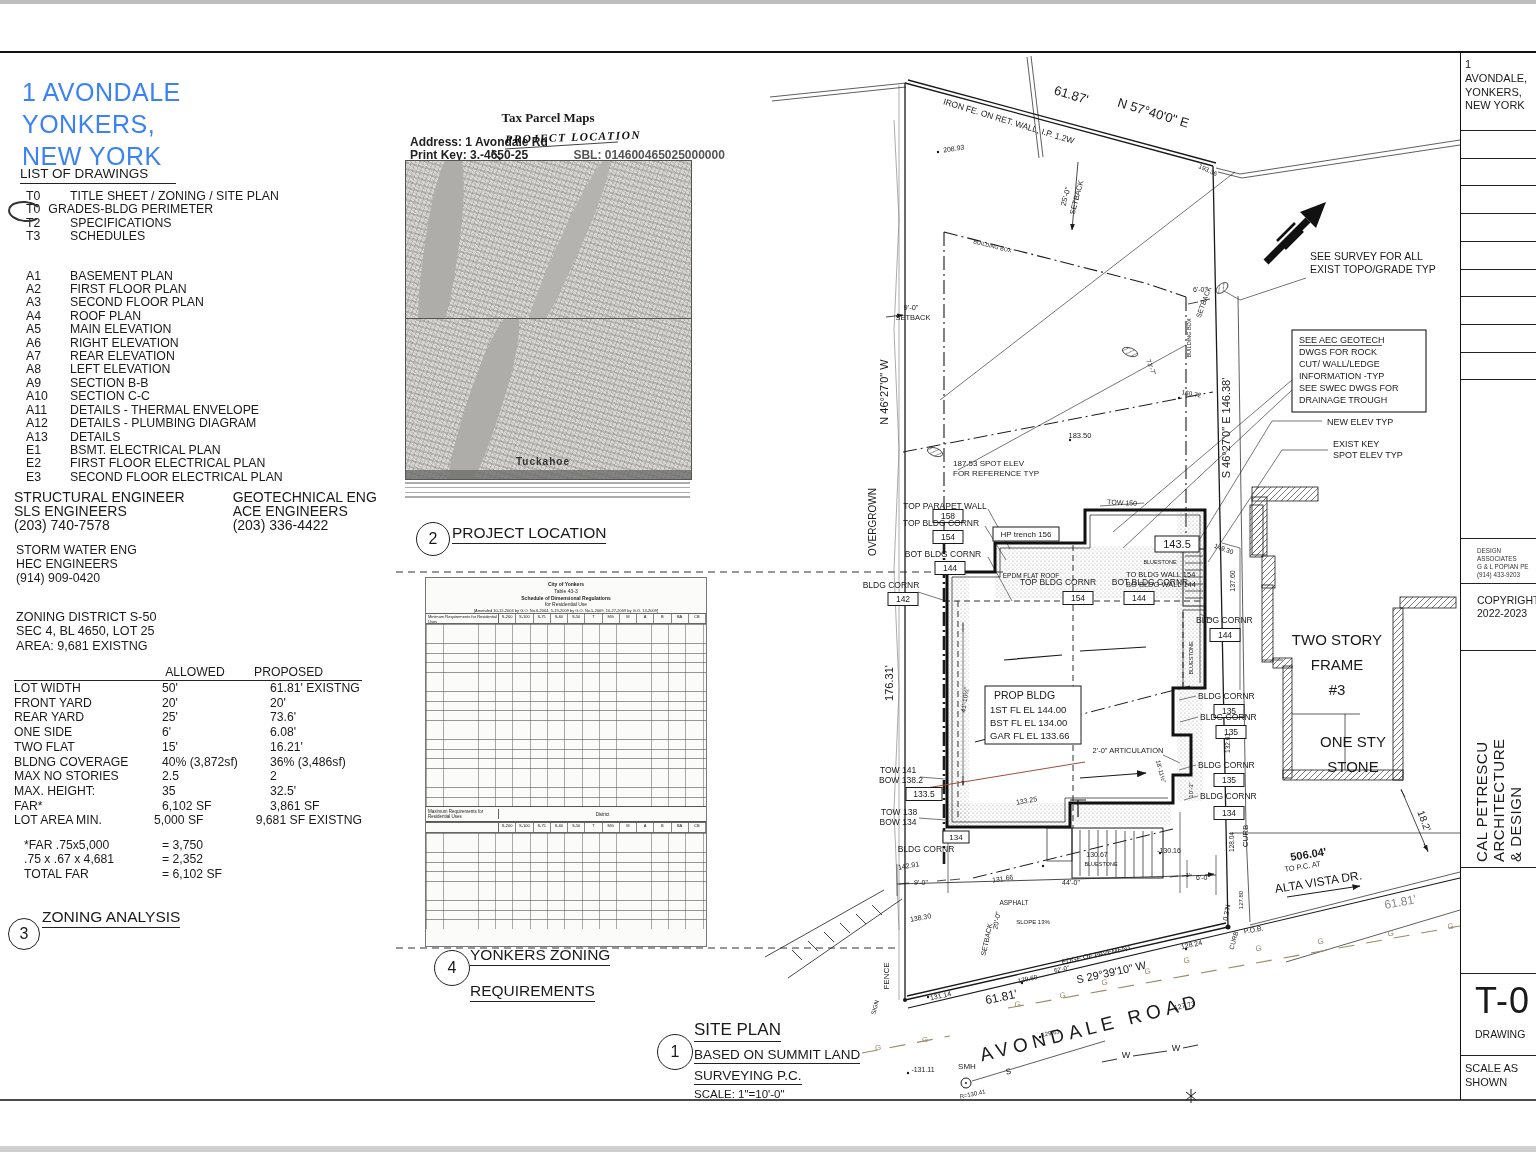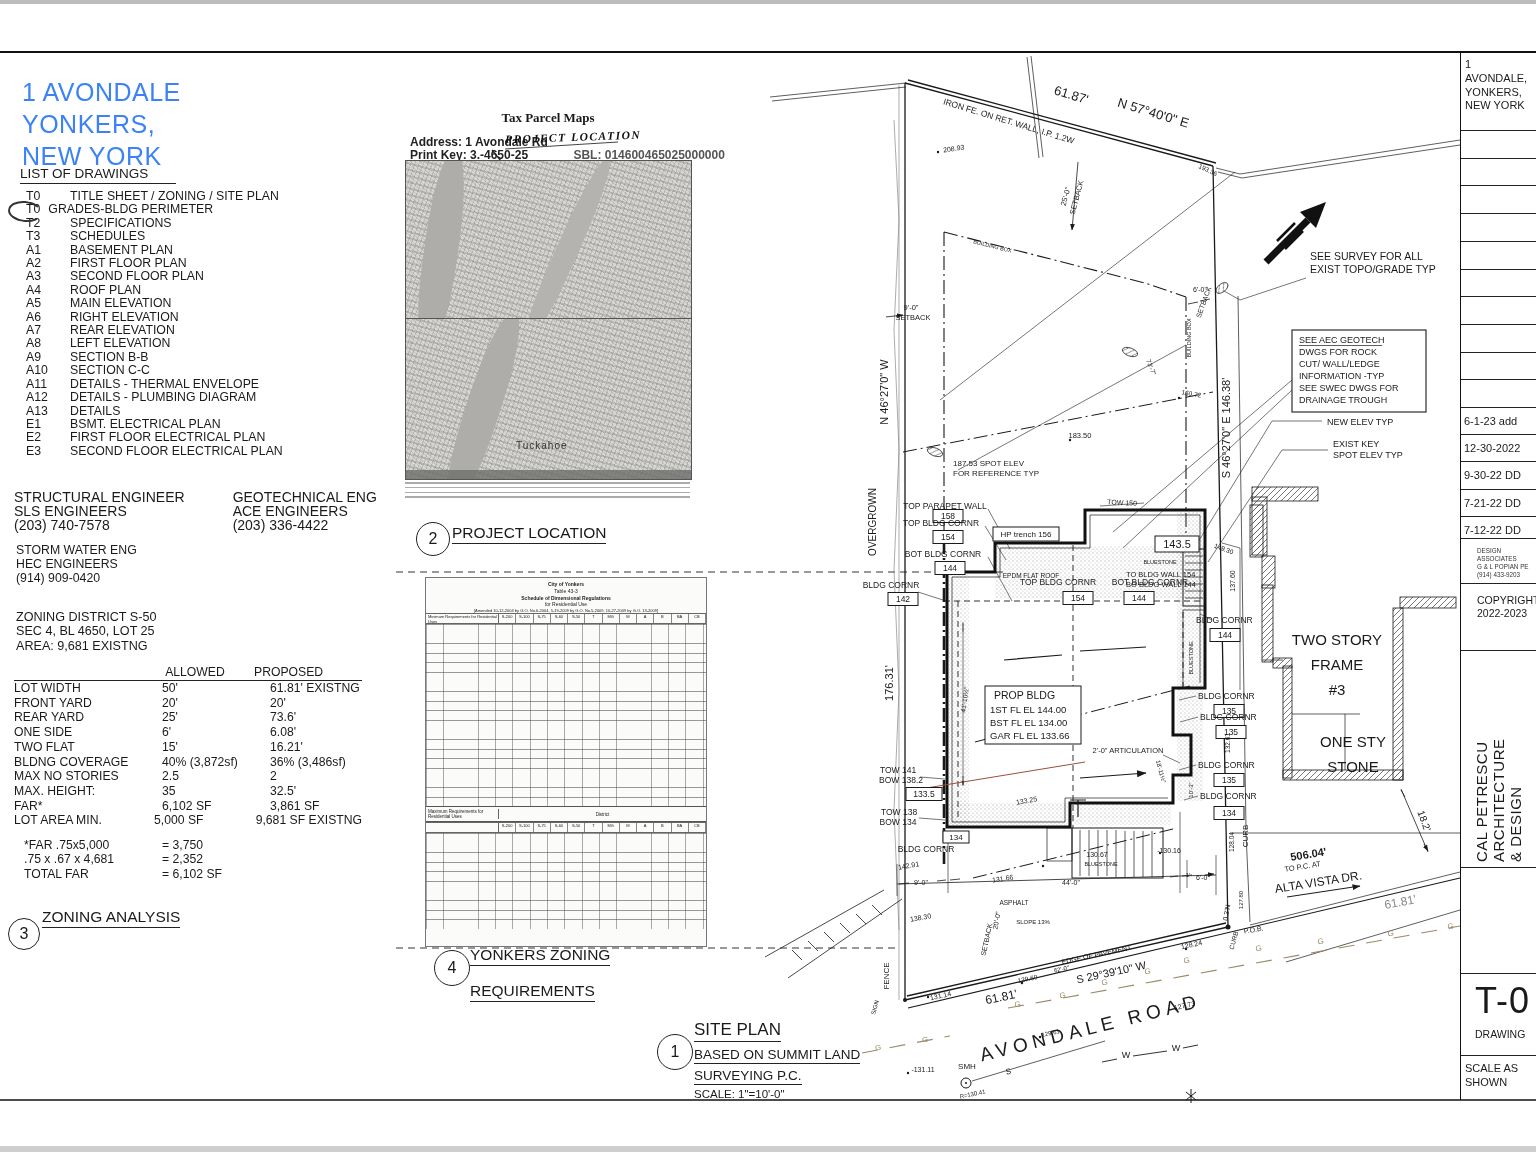--- a/index.html
+++ b/index.html
@@ -9,21 +9,21 @@
   .strip-top{left:0;top:0;width:1536px;height:4px;background:#bdbdbd}
   .strip-bot{left:0;top:1146px;width:1536px;height:6px;background:#cfcfcf}
   svg text{font-family:"Liberation Sans",sans-serif}
   
   .proj-title{left:22px;top:76px;font-size:25px;line-height:1.28;letter-spacing:.5px;color:#3b82f6}
   .lod{left:20px;top:166px;font-size:13.5px;border-bottom:1.5px solid #222;padding:0 28px 2px 0}
   .dwlist{left:26px;top:190px;font-size:12.3px;line-height:13.4px;white-space:nowrap}
   .dwrow{display:flex}
   .dwrow .code{width:44px;flex:0 0 44px}
   .dwrow.tight .code{width:auto;flex:0 0 auto;margin-right:8px}
-  .dwrow.gap{}
+  .dwrow.gap{margin-top:26px}
   .annot{position:absolute;left:-18px;margin-top:-2px;width:30px;height:17px;border:2px solid #333;
          border-right-color:transparent;border-radius:50%;transform:rotate(6deg)}
   .engcols{left:14px;top:490px;font-size:14px;line-height:14px;display:flex;white-space:nowrap}
   .engcols .c2{margin-left:48px}
   .storm{left:16px;top:543px;font-size:12.3px;line-height:14px}
   .zoninfo{left:16px;top:610px;font-size:12.6px;line-height:14.4px}
   .ztab{left:14px;top:665px;width:348px;font-size:12.2px}
   .zhead{display:flex;border-bottom:1.6px solid #222;padding-bottom:1px}
   .zhead span:nth-child(1){width:122px}
   .zhead span:nth-child(2){width:118px;text-align:center}
@@ -48,21 +48,21 @@
        background-image:
         repeating-linear-gradient(15deg, rgba(120,120,116,.30) 0 2px, transparent 2px 6px),
         repeating-linear-gradient(-70deg, rgba(95,95,92,.22) 0 1px, transparent 1px 4px),
         repeating-linear-gradient(40deg, rgba(140,140,136,.25) 0 1px, transparent 1px 3px);
        overflow:hidden}
   .map2{top:318px;height:160px}
   .river{position:absolute;left:18px;top:-10px;width:34px;height:200px;background:#aeadaa;
          border-radius:45%;transform:rotate(8deg)}
   .river2{left:150px;width:22px;transform:rotate(24deg);background:#b4b3b0}
   .maproad{position:absolute;left:0;bottom:0;width:100%;height:9px;background:#6e6e6c;opacity:.8}
-  .town{position:absolute;left:110px;bottom:28px;font-size:10px;font-weight:normal;color:#333;letter-spacing:1px}
+  .town{position:absolute;left:110px;bottom:12px;font-size:10px;font-weight:bold;color:#333;letter-spacing:1px}
   .disc{left:405px;top:482px;width:285px;height:19px;
         background:repeating-linear-gradient(to bottom,#9d9d9d 0 1.6px,transparent 1.6px 4.8px);opacity:.85}
   
   .ytab{left:425px;top:577px;width:280px;height:368px;border:1px solid #777;background:#fbfbfa;font-size:5px}
   .ythead{text-align:center;line-height:1.35;padding-top:3px;color:#222}
   .ythead .b{font-weight:bold}
   .ydrow{display:flex;height:9px;border-top:.8px solid #666;border-bottom:.8px solid #666;font-size:4px}
   .ydrow .lab{flex:0 0 70px;border-right:.8px solid #666;padding-left:2px;overflow:hidden}
   .ydrow .d{flex:1;border-right:.6px solid #888;text-align:center;overflow:hidden}
   .ybody{background-image:
@@ -694,27 +694,20 @@
   <div style="margin-top:3px;font-size:11.5px">SCALE: 1"=10'-0"</div>
 </div>
 
 <div class="abs tb">
   <div class="tb-name">
     <div>1 AVONDALE,</div>
     <div>YONKERS,</div>
     <div>NEW YORK</div>
   </div>
   <div class="tb-empty"></div>
-  <div id="tb-revs" style="position:absolute;top:355px;left:0;width:76px">
-      <div class="tb-rev">6-1-23 add</div>
-      <div class="tb-rev">12-30-2022</div>
-      <div class="tb-rev">9-30-22 DD</div>
-      <div class="tb-rev">7-21-22 DD</div>
-      <div class="tb-rev">7-12-22 DD</div>
-    </div>
   <div class="tb-assoc">
     <div>DESIGN ASSOCIATES</div>
     <div>G &amp; L POPIAN PE</div>
     <div>(914) 433-9203</div>
   </div>
   <div class="tb-copy">
     <div>COPYRIGHT</div>
     <div>2022-2023</div>
   </div>
   <div class="tb-arch">

